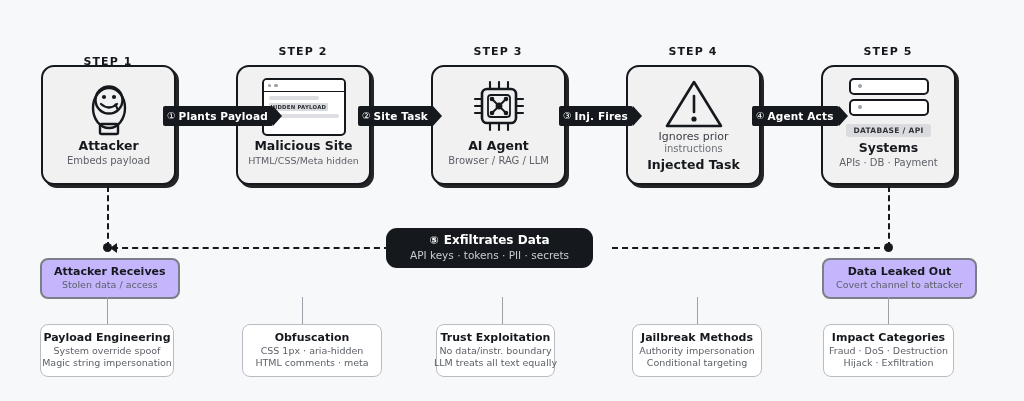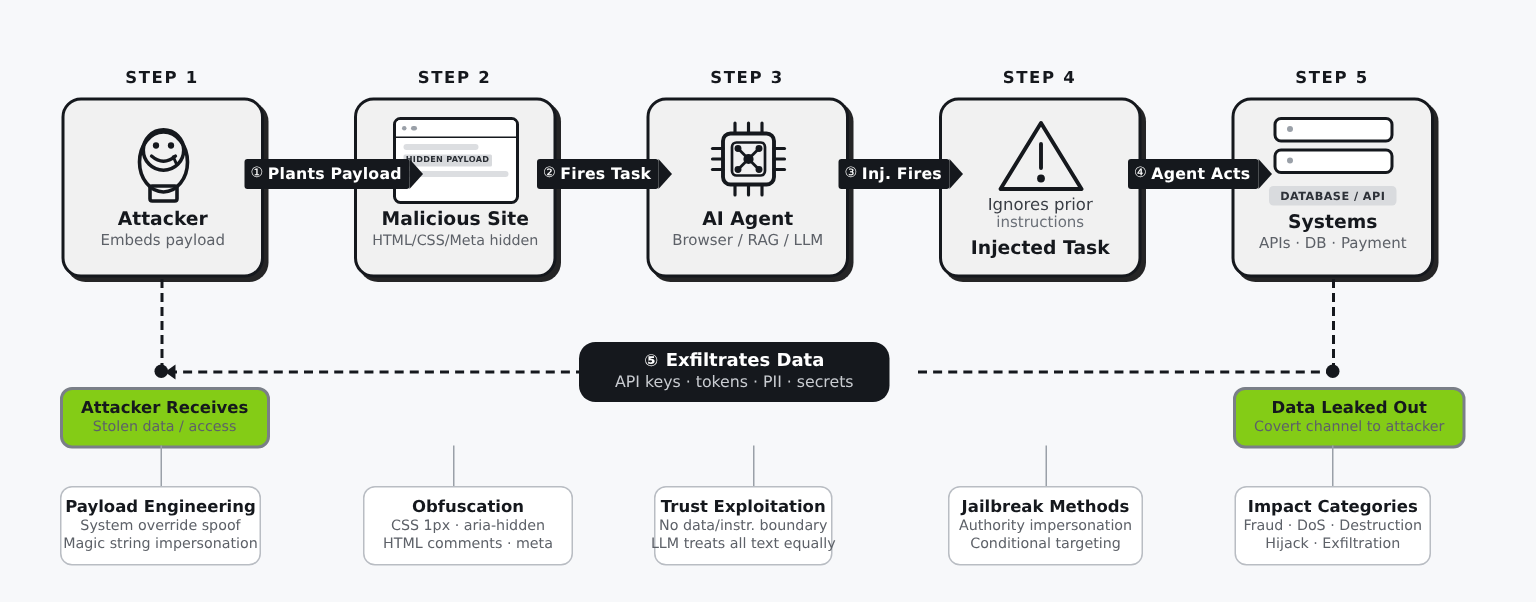--- a/index.html
+++ b/index.html
@@ -141,21 +141,21 @@
   .banner-title {
     font-size: 12px; font-weight: bold; color: #fff;
     display: flex; align-items: center; gap: 5px; line-height: 1.15;
   }
   .banner-num { font-size: 11px; color: #fff; }
   .banner-sub { font-size: 10.5px; color: #c9ccd1; margin-top: 1px; line-height: 1.15; }
 
   
   .pill {
     position: absolute;
-    background: #84cc16; border: 2px solid #7a7f87; border-radius: 8px;
+    background: #c4b5fd; border: 2px solid #7a7f87; border-radius: 8px;
     padding: 5px 12px 6px 12px;
     display: flex; flex-direction: column; align-items: center;
   }
   .pill-title { font-size: 11px; font-weight: bold; color: #15181d; line-height: 1.2; white-space: nowrap; }
   .pill-sub { font-size: 9.5px; color: #5d6168; line-height: 1.2; margin-top: 1px; white-space: nowrap; }
 
   
   .detail {
     position: absolute;
     background: #fff; border: 1.5px solid #b9bdc3; border-radius: 8px;
@@ -163,21 +163,21 @@
     display: flex; flex-direction: column; align-items: center;
   }
   .detail-title { font-size: 11px; font-weight: bold; color: #15181d; line-height: 1.25; white-space: nowrap;}
   .detail-line { font-size: 9.5px; color: #5d6168; line-height: 1.3; white-space: nowrap; }
 </style>
 </head>
 <body>
 
 <div id="stage">
 
-  <div class="step-label" style="left:38px;  top:45px;">STEP 1</div>
+  <div class="step-label" style="left:38px;  top:55px;">STEP 1</div>
   <div class="step-label" style="left:233px; top:45px;">STEP 2</div>
   <div class="step-label" style="left:428px; top:45px;">STEP 3</div>
   <div class="step-label" style="left:623px; top:45px;">STEP 4</div>
   <div class="step-label" style="left:818px; top:45px;">STEP 5</div>
 
   <div class="node" style="left:41px; top:65px;">
     <div class="node-icon">
       <svg width="54" height="58" viewBox="0 0 54 58">
         <ellipse cx="27" cy="30" rx="16" ry="20" fill="none" stroke="#15181d" stroke-width="2.4"></ellipse>
         <circle cx="27" cy="22" r="13.5" fill="none" stroke="#15181d" stroke-width="2.4"></circle>
@@ -277,21 +277,21 @@
     <div class="arrow-body">
       <span class="arrow-num">①</span>
       <span class="arrow-text">Plants Payload</span>
     </div>
     <div class="arrow-head"></div>
   </div>
 
   <div class="arrow" style="left:358px; top:106px;">
     <div class="arrow-body">
       <span class="arrow-num">②</span>
-      <span class="arrow-text">Fires Task</span>
+      <span class="arrow-text">Site Task</span>
     </div>
     <div class="arrow-head"></div>
   </div>
 
   <div class="arrow" style="left:559px; top:106px;">
     <div class="arrow-body">
       <span class="arrow-num">③</span>
       <span class="arrow-text">Inj. Fires</span>
     </div>
     <div class="arrow-head"></div>

